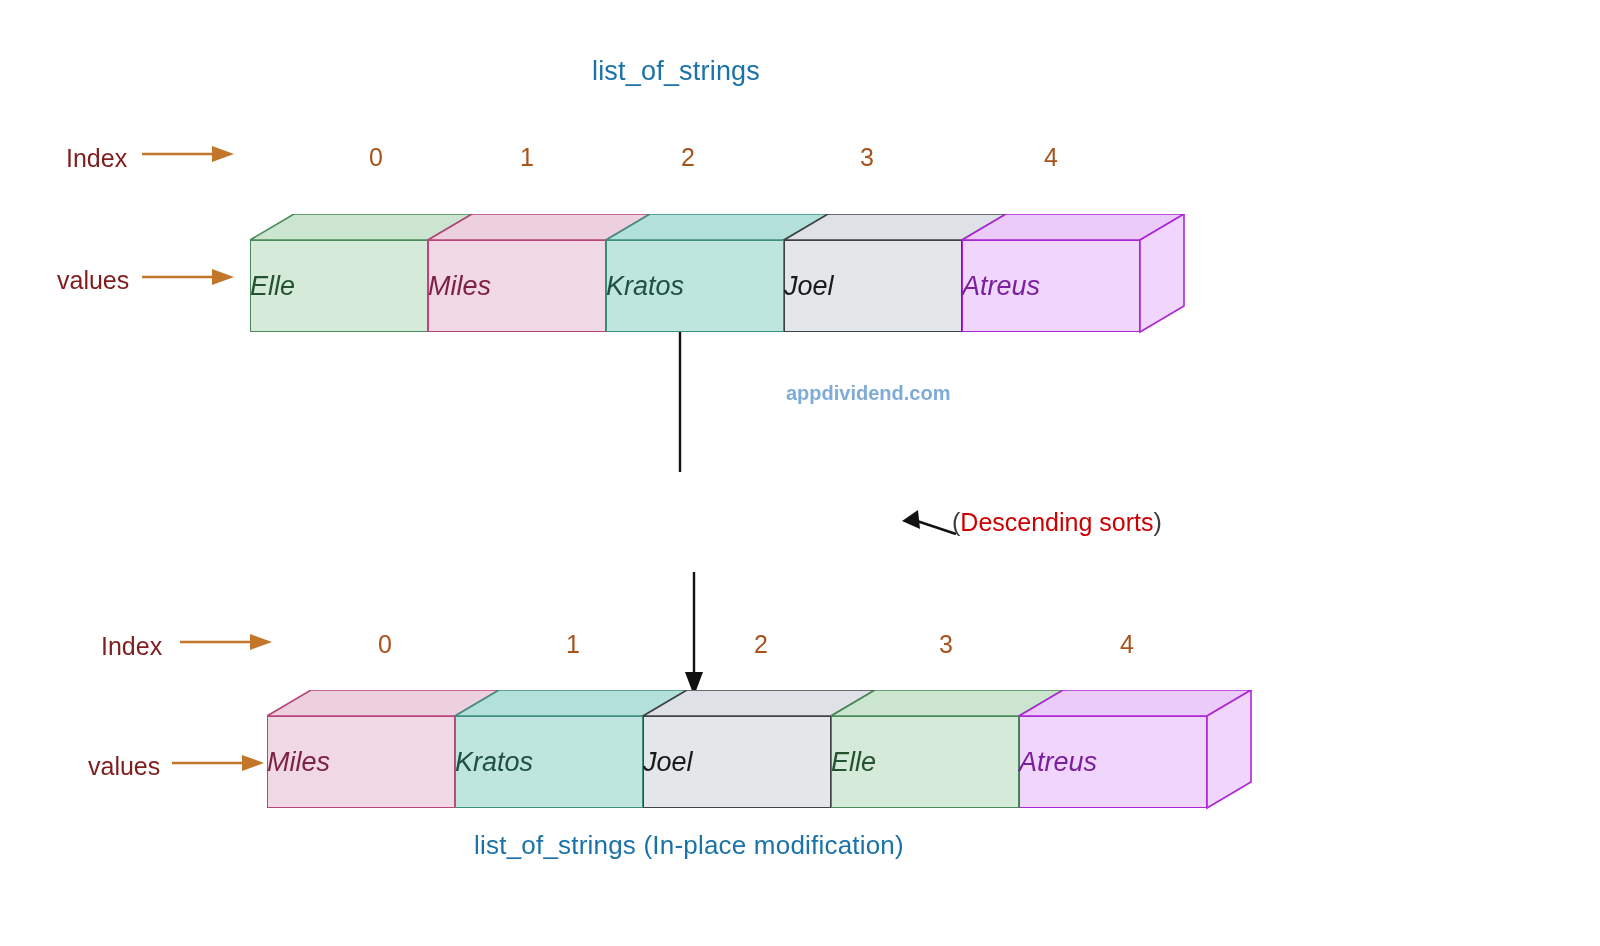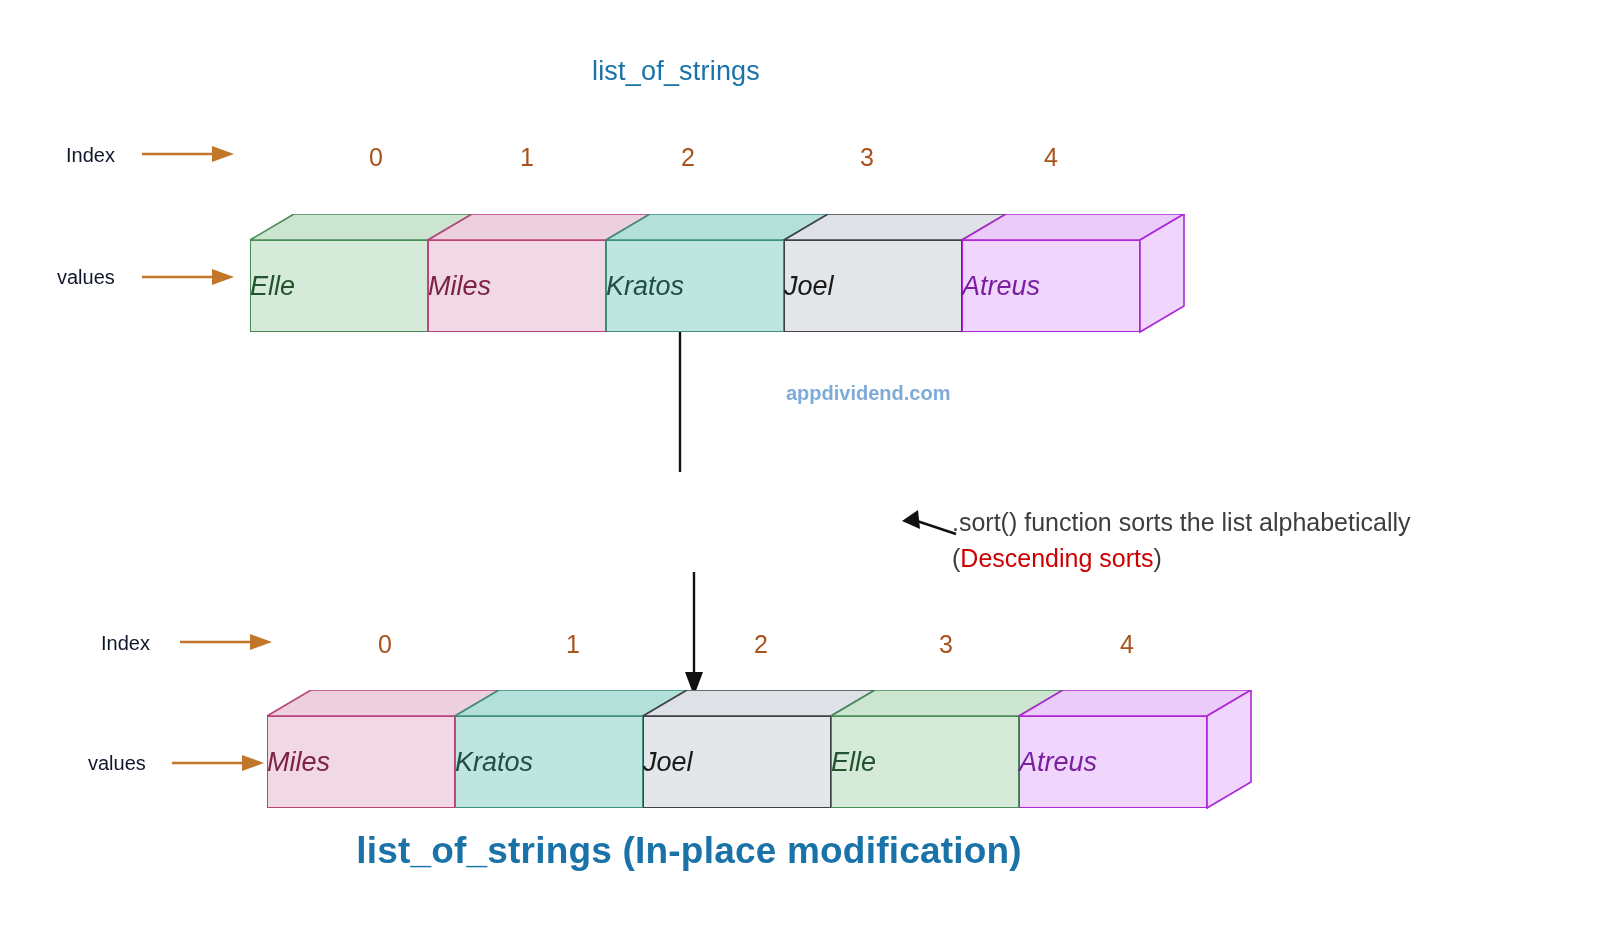--- a/index.html
+++ b/index.html
@@ -23,38 +23,37 @@
   .title-top {
     left: 0; top: 56px; width: 1352px;
     text-align: center;
     font-size: 27px;
     color: #1a73a8;
     letter-spacing: 0.2px;
   }
   .title-bottom {
     left: 0; top: 830px; width: 1378px;
     text-align: center;
-    font-size: 37px;
+    font-size: 26px;
     color: #1a73a8;
     letter-spacing: 0.2px;
-    font-weight: bold;
   }
 
   
   .watermark {
     left: 786px; top: 382px;
     font-size: 20px;
     color: #7fabd8;
     font-weight: bold;
   }
 
   
   .row-label {
-    font-size: 20px;
-    color: #0f172a;
+    font-size: 25px;
+    color: #7f1d1d;
     white-space: nowrap;
   }
   .arrow-svg { display: block; }
 
   
   .idx-num {
     font-size: 25px;
     color: #a8521c;
     text-align: center;
     width: 40px;
@@ -178,21 +177,20 @@
 
   <div class="abs watermark">appdividend.com</div>
 
 
   <svg class="abs" style="left:898px; top:504px;" width="62" height="36">
     <line x1="58" y1="30" x2="16" y2="16" stroke="#111111" stroke-width="2.4"></line>
     <polygon points="20,6 4,17 22,25" fill="#111111"></polygon>
   </svg>
 
   <div class="abs annot">
-    <div>.sort() function sorts the list alphabetically</div>
     <div><span>(</span><span class="red">Descending sorts</span><span>)</span></div>
   </div>
 
   <svg class="conn" style="left:680px; top:572px;" width="40" height="128">
     <line x1="14" y1="0" x2="14" y2="108" stroke="#111111" stroke-width="2.4"></line>
     <polygon points="5,100 14,124 23,100" fill="#111111"></polygon>
   </svg>
 
   <div class="abs row-label" style="left:101px; top:632px;">Index</div>
   <svg class="abs arrow-svg" style="left:178px; top:628px;" width="96" height="28">

